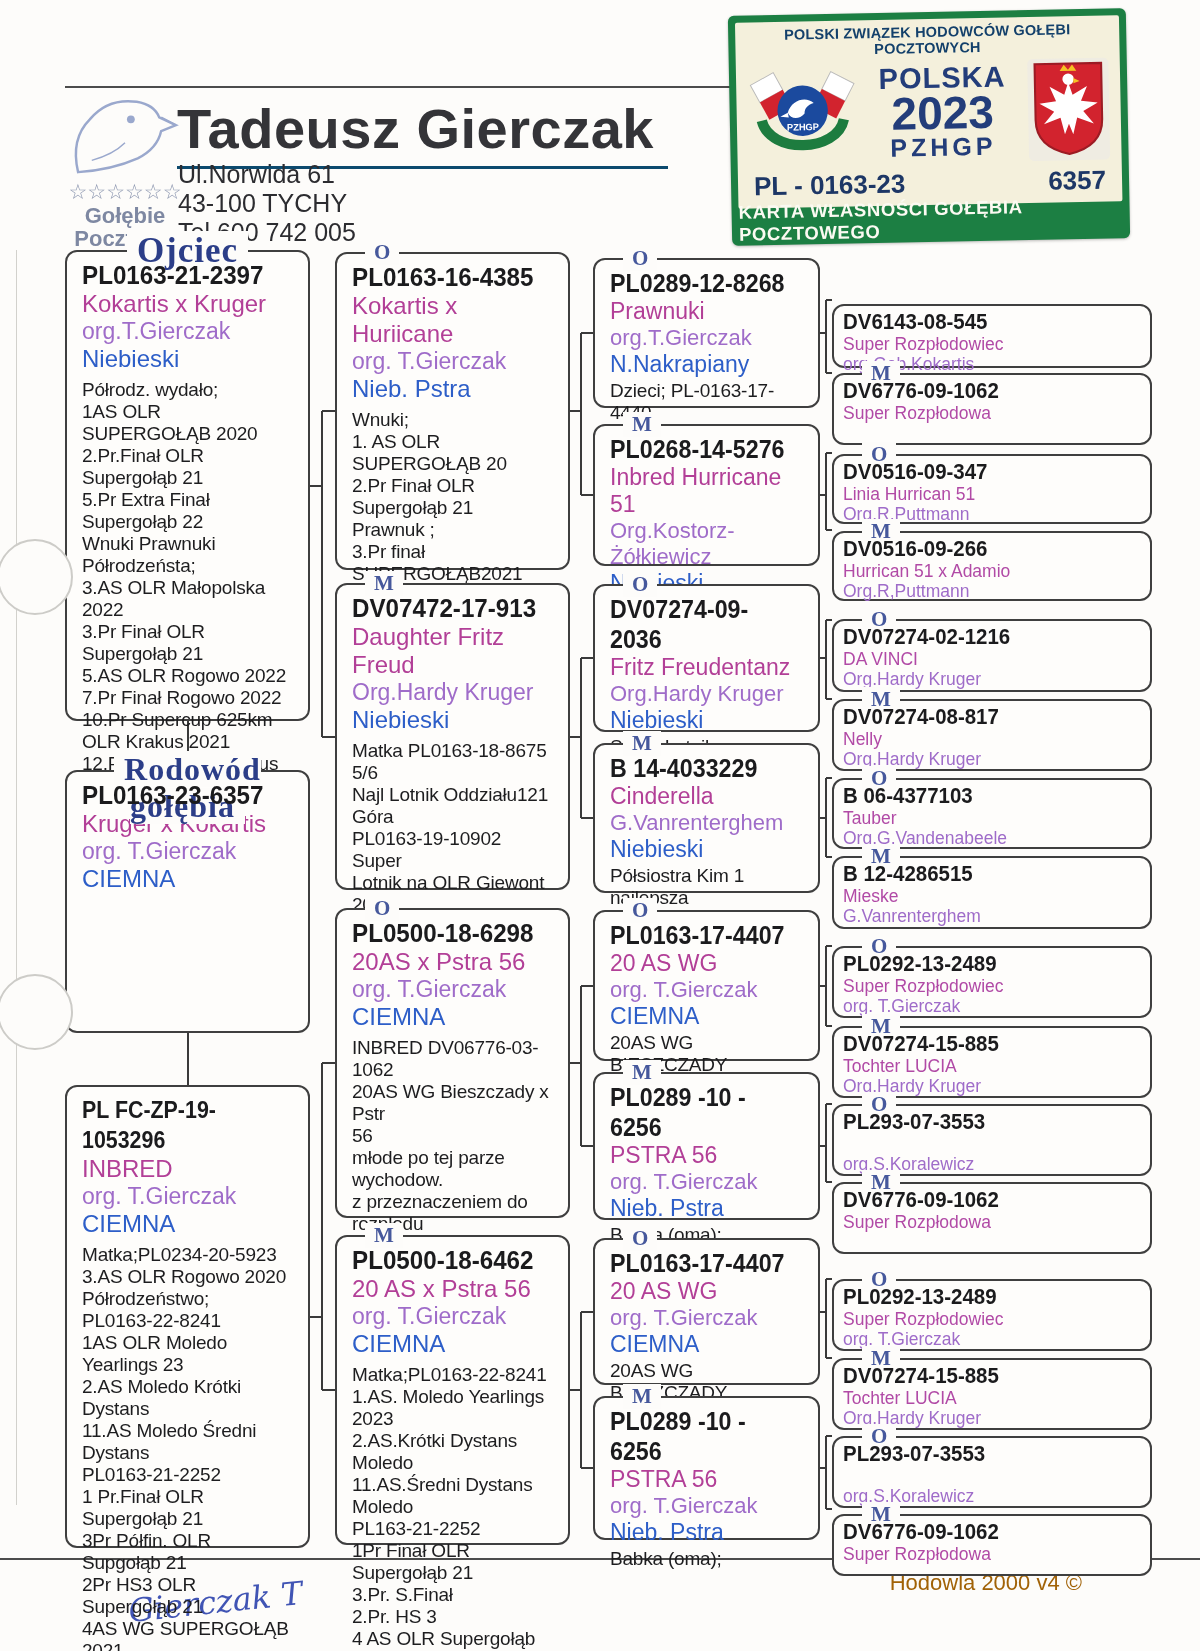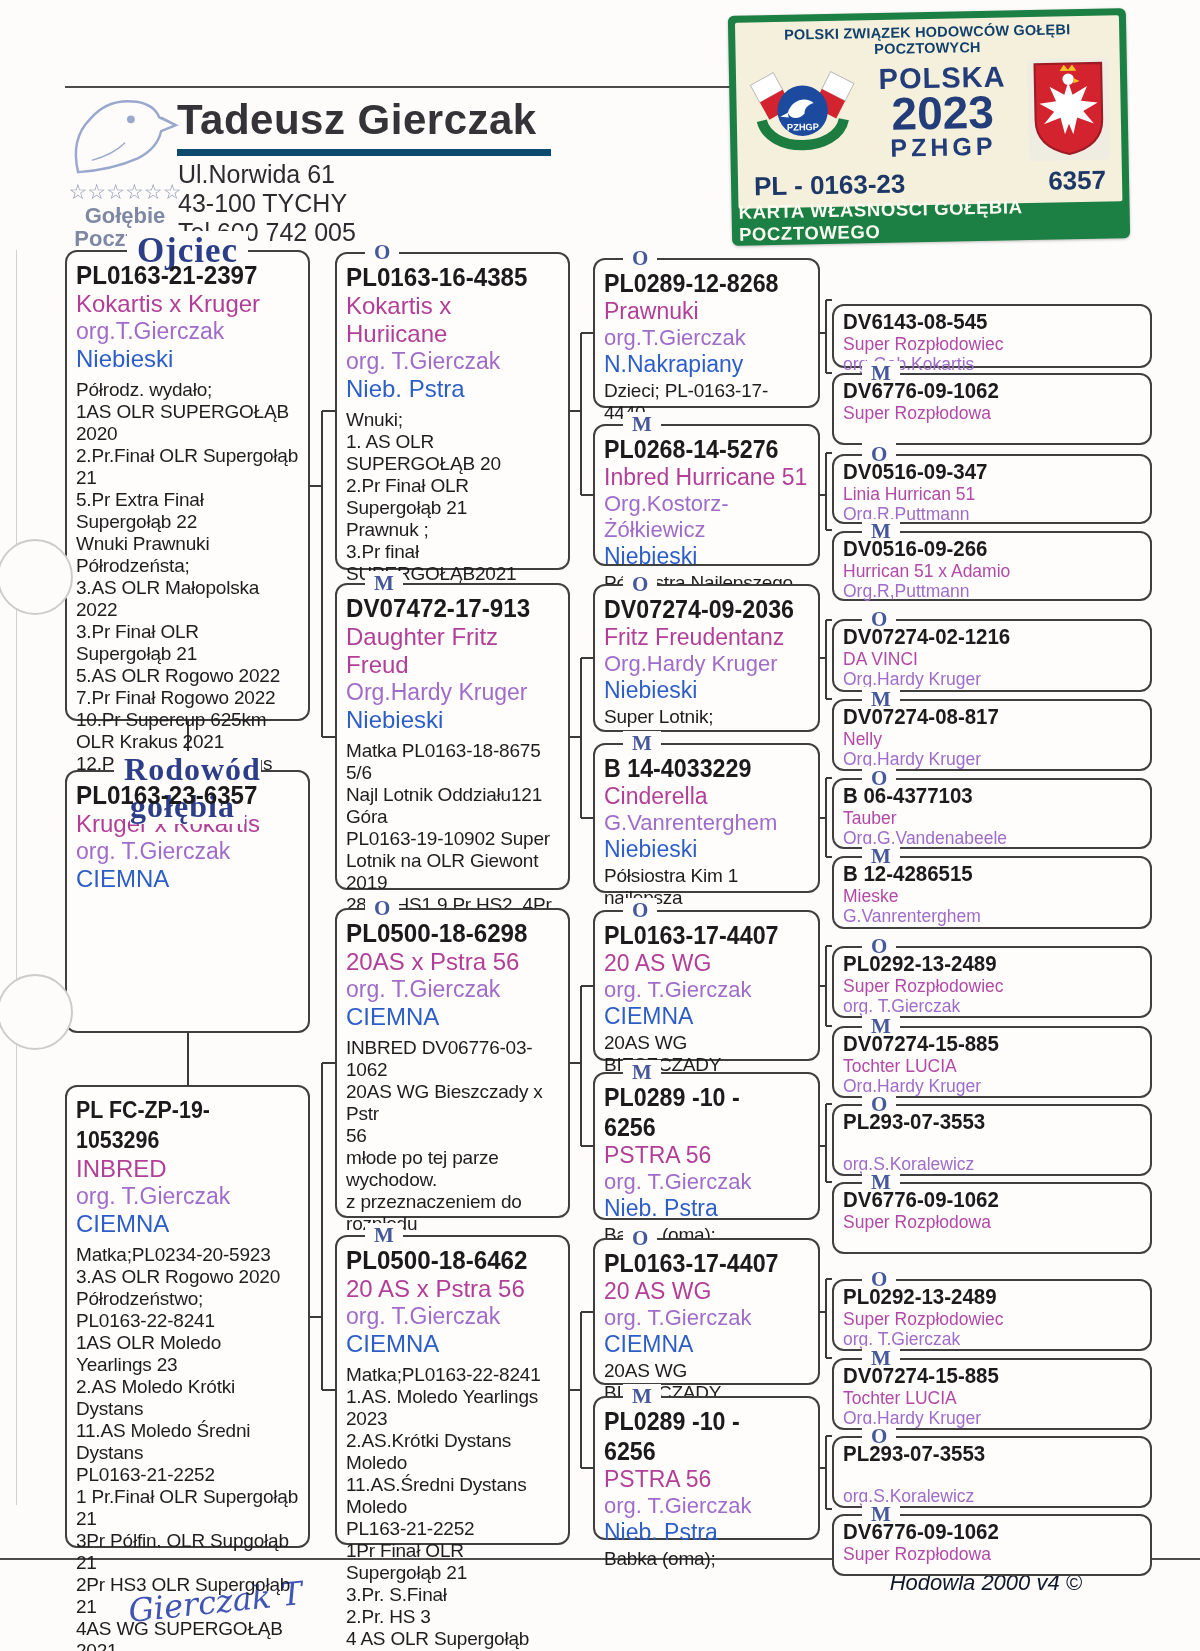--- a/index.html
+++ b/index.html
@@ -2,22 +2,22 @@
 <html><head>
 <meta charset="utf-8">
 <style>
   html,body{margin:0;padding:0;background:#d9d8d4;font-family:"Liberation Sans",sans-serif;}
   .page{position:relative;width:1200px;height:1651px;background:#fdfcfa;margin:0 auto;overflow:hidden;}
   .scan-edge{position:absolute;left:16px;top:250px;width:1px;height:1255px;background:#d2d1cc;}
   .punch{position:absolute;width:76px;height:76px;border-radius:50%;border:2px solid #cdccc8;background:#fdfcfa;z-index:4;box-sizing:border-box;}
 
   
   .hdr-rule{position:absolute;left:65px;top:86px;width:676px;height:2px;background:#4c4c4c;}
-  .breeder-name{position:absolute;left:177px;top:96px;font-size:42px;font-weight:bold;color:#343438;
-    border-bottom:7px solid #0c4a6e;padding:0 14px 5px 0;letter-spacing:.5px;}
+  .breeder-name{position:absolute;left:177px;top:96px;font-size:56px;font-weight:bold;color:#343438;
+    border-bottom:3px solid #0c4a6e;padding:0 14px 5px 0;letter-spacing:.5px;}
   .breeder-addr{position:absolute;left:178px;top:160px;font-size:25px;color:#2c2c30;line-height:29px;}
   .logo-wrap{position:absolute;left:60px;top:92px;width:130px;text-align:center;}
   .logo-stars{font-size:21px;color:#8d97b0;letter-spacing:0;margin-top:-2px;}
   .logo-word{font-size:22px;font-weight:bold;color:#7e88a2;line-height:23px;}
 
   
   .badge{position:absolute;left:730px;top:12px;width:398px;height:230px;background:#1c7f43;border-radius:6px;
     display:flex;flex-direction:column;padding:7px;box-sizing:border-box;transform:rotate(-1.1deg);z-index:10;
     box-shadow:0 1px 3px rgba(0,0,0,.25);}
   .badge-inner{flex:1;background:#f4f0dc;border-radius:2px;display:flex;flex-direction:column;padding:5px 10px 4px;}
@@ -26,21 +26,21 @@
   .badge-center{text-align:center;color:#233d7a;width:140px;}
   .b-country{font-size:29px;font-weight:bold;letter-spacing:1px;line-height:28px;}
   .b-year{font-size:46px;font-weight:bold;line-height:42px;}
   .b-org{font-size:25px;font-weight:bold;letter-spacing:4px;line-height:26px;}
   .badge-row{display:flex;justify-content:space-between;font-size:26px;font-weight:bold;color:#1d3766;padding:0 6px 2px;}
   .badge-band{height:30px;display:flex;align-items:center;justify-content:center;color:#fbfaf2;
     font-size:18.5px;font-weight:bold;letter-spacing:.6px;}
 
   
   .pbox{position:absolute;background:#fefdfb;border:2px solid #3f3f3f;border-radius:12px;
-    box-sizing:border-box;padding:8px 9px 4px;z-index:2;}
+    box-sizing:border-box;padding:8px 15px 4px;z-index:2;}
   .ptitle{position:absolute;top:-21px;left:0;width:100%;text-align:center;}
   .ptitle span{background:#fdfcfa;padding:0 10px;font-family:"Liberation Serif",serif;font-weight:bold;
     color:#2c3e88;letter-spacing:1px;}
   .t-big span{font-size:35px;}
   .t-mid span{font-size:32px;}
   .ptag{position:absolute;top:-14px;left:28px;background:#fdfcfa;padding:0 9px;
     font-family:"Liberation Serif",serif;font-weight:bold;font-size:21px;color:#46589c;}
   .ptag:empty{display:none;}
   .ring{font-size:26px;font-weight:bold;color:#1b1b1d;transform:scaleX(.93);transform-origin:0 50%;line-height:30px;}
   .ring.small{font-size:23px;}
@@ -54,21 +54,21 @@
   .g3 .colorline{font-size:23px;line-height:27px;}
   .g3 .notes{margin-top:2px;font-size:19px;}
   .pbox4{padding:3px 9px;margin-top:36px;}
   .pbox4 .ring{font-size:22px;line-height:25px;}
   .pbox4 .strain{font-size:17.5px;line-height:20px;color:#b14aa6;min-height:20px;}
   .pbox4 .orgline{font-size:17.5px;line-height:20px;}
   .connectors{position:absolute;left:0;top:0;z-index:1;}
 
   
   .ftr-rule{position:absolute;left:0;top:1558px;width:1200px;height:2px;background:#4c4c4c;}
-  .ftr-brand{position:absolute;right:118px;top:1570px;font-size:22px;color:#0f172a;font-style:italic;}
+  .ftr-brand{position:absolute;right:118px;top:1570px;font-size:22px;color:#a16207;}
   .signature{position:absolute;left:128px;top:1583px;font-family:"DejaVu Serif",serif;font-style:italic;
     font-size:32px;color:#4054b4;transform:rotate(-6deg);}
 </style>
 </head>
 <body>
 
 <div class="page">
 
   <div class="scan-edge"></div>
   <div class="punch" style="left:-3px;top:539px;"></div>

